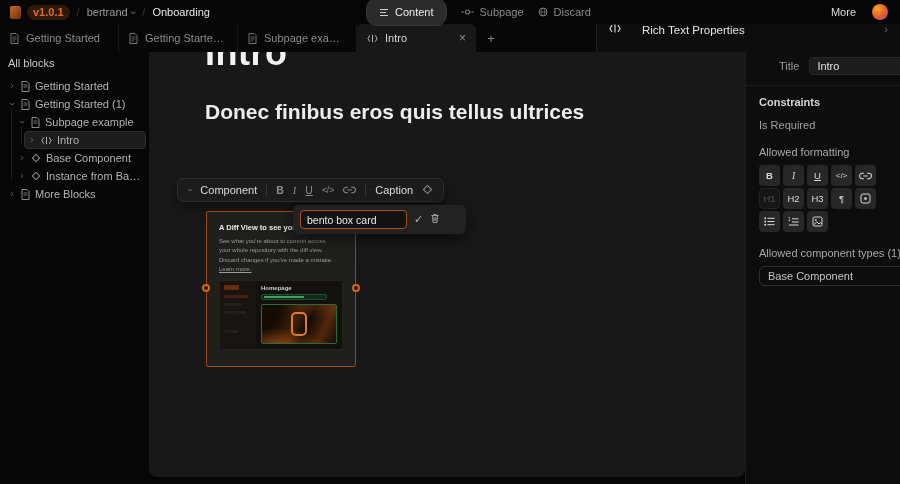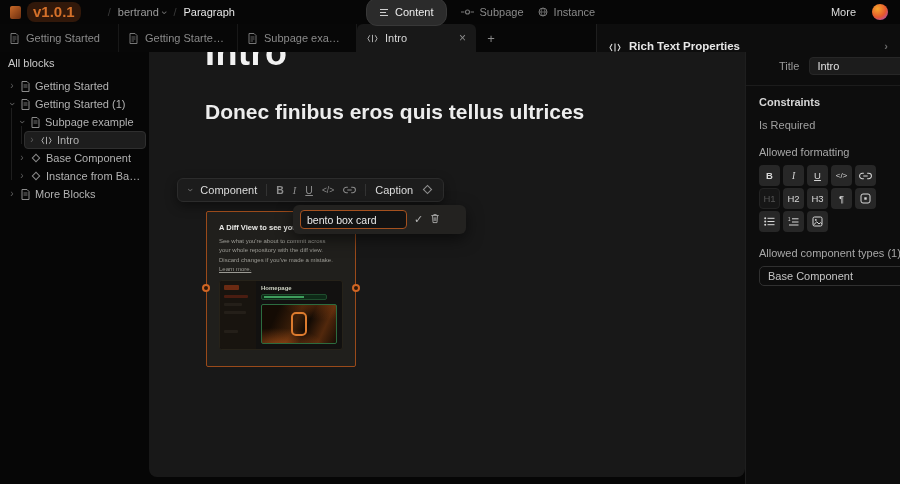--- a/index.html
+++ b/index.html
@@ -2,21 +2,21 @@
 <html><head>
 <meta charset="utf-8">
 <style>
   * { margin:0; padding:0; box-sizing:border-box; }
   html,body { background:#000; }
   .page { width:900px; height:484px; background:#060606; font-family:"Liberation Sans",sans-serif; position:relative; overflow:hidden; color:#ddd; }
 
   
   .topbar { height:24px; display:flex; align-items:center; padding:0 12px 0 10px; position:relative; }
   .logo { width:11px; height:13px; border-radius:2px; background:linear-gradient(135deg,#c96a28,#6b2e10); margin-right:6px; }
-  .version-badge { background:#31180a; color:#d4702a; font-size:15px; font-weight:bold; padding:1px 6px 2px; border-radius:8px; margin-right:20px; }
+  .version-badge { background:#31180a; color:#d4702a; font-size:11px; font-weight:bold; padding:1px 6px 2px; border-radius:8px; margin-right:0; }
   .crumb-sep { color:#3a3a3a; font-size:11px; margin:0 7px; }
   .crumb { font-size:11px; color:#9a9a9a; display:flex; align-items:center; gap:4px; }
   .crumb.current { color:#e6e6e6; }
   .chev { display:inline-block; color:#6a6a6a; font-size:11px; line-height:1; }
   .chev.down { transform:rotate(90deg); }
   .topnav { position:absolute; left:366px; top:0; height:24px; display:flex; align-items:center; gap:14px; }
   .nav-pill { display:flex; align-items:center; gap:6px; font-size:11px; }
   .nav-pill.active { background:#2b2b2b; border:1px solid #383838; color:#ececec; border-radius:11px; height:28px; padding:0 12px; }
   .nav-pill.dim { color:#8a8a8a; }
   .topbar-right { margin-left:auto; display:flex; align-items:center; gap:16px; }
@@ -32,21 +32,21 @@
   .commit-btn { display:flex; align-items:center; gap:6px; color:#8a8a8a; font-size:11px; margin-left:12px; position:relative; }
   .commit-dot { position:absolute; left:128px; top:2px; width:7px; height:7px; border-radius:50%; background:#e4661c; }
 
   .tabstrip { width:596px; flex:none; display:flex; background:#070707; font-size:11px; }
   .tab { width:119px; display:flex; align-items:center; gap:7px; padding:0 10px; color:#8a8a8a; border-right:1px solid #181818; }
   .tab .tab-label { white-space:nowrap; overflow:hidden; text-overflow:ellipsis; }
   .tab.active { background:#181818; border-radius:6px 6px 0 0; color:#d8d8d8; border-right:none; }
   .tab-close { margin-left:auto; color:#8a8a8a; font-size:12px; }
   .tab-add { width:30px; display:flex; align-items:center; justify-content:center; color:#8a8a8a; font-size:13px; }
 
-  .panel-header { flex:1; background:#0d0d0d; border-left:1px solid #1e1e1e; display:flex; align-items:flex-end; gap:8px; padding:0 12px; font-size:11.5px; font-weight:bold; color:#e6e6e6; }
+  .panel-header { flex:1; background:#0d0d0d; border-left:1px solid #1e1e1e; display:flex; align-items:flex-start; gap:21px; padding:0 12px; font-size:11.5px; font-weight:normal; color:#e6e6e6; }
   .panel-header .chev { margin-left:auto; }
 
   
   .body { display:flex; height:432px; }
 
   
   .sidebar { width:149px; flex:none; position:relative; padding-top:3px; font-size:11px; }
   .sb-header { color:#c9c9c9; margin:2px 0 8px 8px; }
   .tree-row { height:18px; display:flex; align-items:center; gap:5px; color:#b2b2b2; position:relative; }
   .tree-row .chev { font-size:10px; color:#5f5f5f; width:8px; text-align:center; }
@@ -125,21 +125,21 @@
 
   <div class="topbar">
     <div class="logo"></div>
     <div class="version-badge">v1.0.1</div>
     <span class="crumb-sep">/</span>
     <span class="crumb">
       <span>bertrand</span>
       <span class="chev down">›</span>
     </span>
     <span class="crumb-sep">/</span>
-    <span class="crumb current">Paragraph</span>
+    <span class="crumb current">Onboarding</span>
 
     <div class="topnav">
       <span class="nav-pill active">
         <span class="ico">
           <svg width="10" height="9" viewBox="0 0 10 9">
               <path d="M1 1.5h8M1 4.5h6M1 7.5h8" stroke="#cfcfcf" stroke-width="1.2" fill="none"></path>
             </svg>
         </span>
         <span>Content</span>
       </span>
@@ -152,21 +152,21 @@
         </span>
         <span>Subpage</span>
       </span>
       <span class="nav-pill dim">
         <span class="ico">
           <svg width="10" height="10" viewBox="0 0 10 10">
               <circle cx="5" cy="5" r="4" stroke="#777" stroke-width="1" fill="none"></circle>
               <path d="M1 5h8M5 1c-2.6 2.4-2.6 5.6 0 8M5 1c2.6 2.4 2.6 5.6 0 8" stroke="#777" stroke-width=".8" fill="none"></path>
             </svg>
         </span>
-        <span>Instance</span>
+        <span>Discard</span>
       </span>
     </div>
 
     <div class="topbar-right">
       <span class="docs-link">More</span>
       <span class="avatar"></span>
     </div>
   </div>
 
   <div class="row2">

